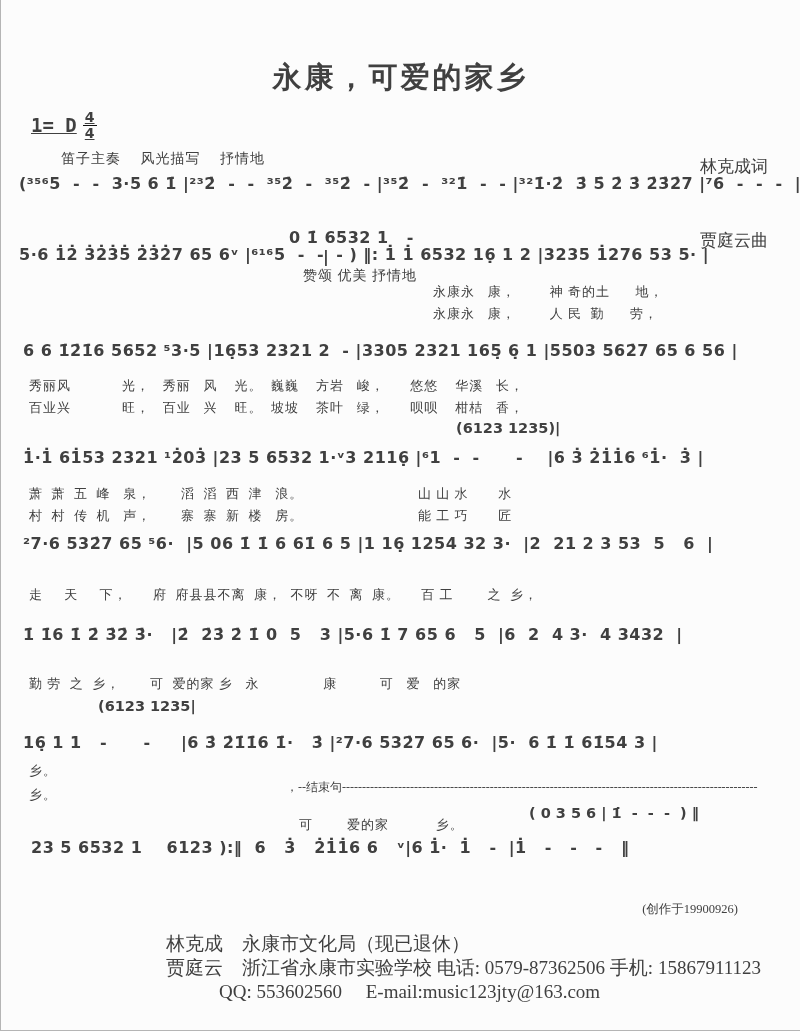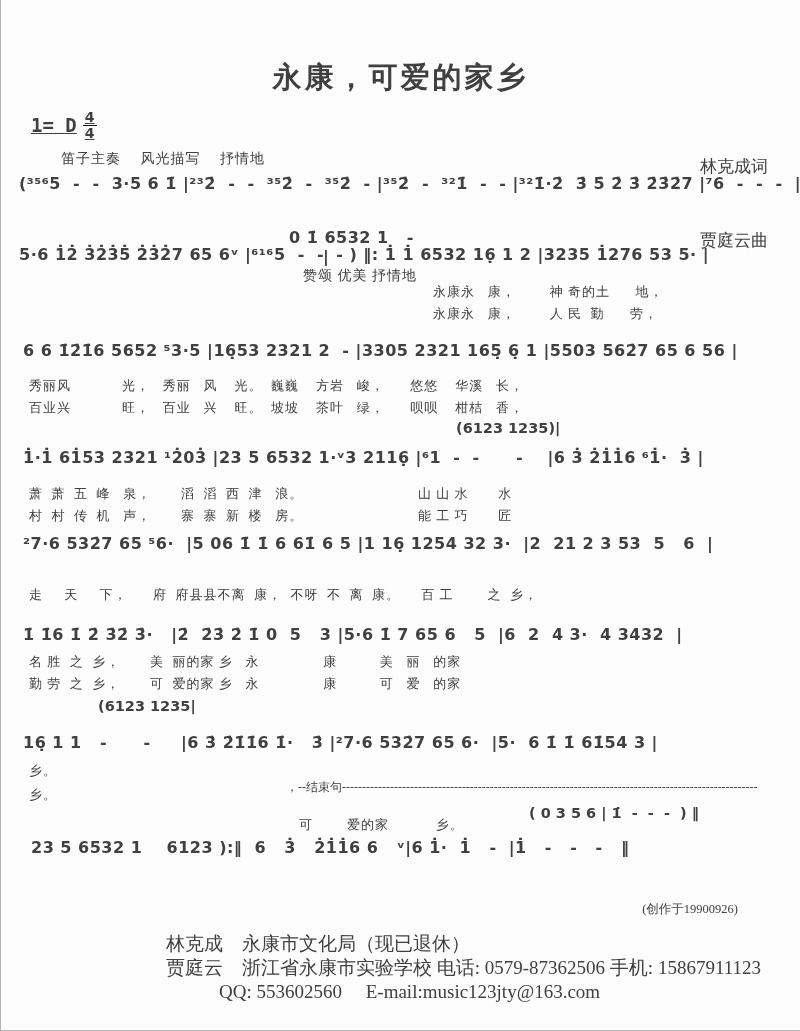--- a/index.html
+++ b/index.html
@@ -92,21 +92,20 @@
   <div class="abs pickup" style="top:396px;left:455px;margin-top:24px;">(6123 1235)|</div>
 
   <div class="abs notation" style="top:448px;left:22px;">1̇·1̇ 61̇53 2321 ¹2̇03̇ |23 5 6532 1·ᵛ3 2116̣ |⁶1  -  -      -    |6 3̇ 2̇1̇1̇6 ⁶1̇·  3̇ |</div>
   <div class="abs lyric" style="top:485px;left:28px;">萧  萧  五  峰   泉，       滔  滔  西  津   浪。                           山 山 水       水</div>
   <div class="abs lyric" style="top:507px;left:28px;">村  村  传  机   声，       寨  寨  新  楼   房。                           能 工 巧       匠</div>
 
   <div class="abs notation" style="top:534px;left:22px;">²7·6 532̇7 65 ⁵6·  |5 06 1̇ 1̇ 6 61̇ 6 5 |1 16̣ 1254 32 3·  |2  21 2 3 53  5   6  |</div>
   <div class="abs lyric" style="top:586px;left:28px;">走     天     下，      府  府县县不离  康，  不呀  不  离  康。     百 工        之  乡，</div>
 
   <div class="abs notation" style="top:625px;left:22px;">1̇ 1̇6 1̇ 2̇ 3̇2̇ 3̇·   |2̇  2̇3̇ 2̇ 1̇ 0  5   3 |5·6 1̇ 7 65 6   5  |6  2  4 3·  4 3432  |</div>
-  <div class="abs lyric" style="top:653px;left:28px;">名 胜  之  乡，       美  丽的家 乡   永               康          美   丽   的家</div>
   <div class="abs lyric" style="top:675px;left:28px;">勤 劳  之  乡，       可  爱的家 乡   永               康          可   爱   的家</div>
   <div class="abs pickup" style="top:698px;left:97px;">(6123 1235|</div>
 
   <div class="abs notation" style="top:733px;left:22px;">16̣ 1 1   -      -     |6 3̇ 2̇1̇1̇6 1̇·   3̇ |²7·6 532̇7 65 6·  |5·  6 1̇ 1̇ 61̇54 3 |</div>
   <div class="abs lyric" style="top:762px;left:28px;">乡。</div>
   <div class="abs lyric" style="top:786px;left:28px;">乡。</div>
   <div class="abs endmark" style="top:779px;left:285px;width:500px;overflow:hidden;">，--结束句--------------------------------------------------------------------------------------------------------</div>
   <div class="abs pickup" style="top:805px;left:528px;">( 0 3 5 6 | 1̇  -  -  -  ) ‖</div>
 
   <div class="abs notation" style="top:838px;left:30px;">23 5 6532 1    6123 ):‖  6   3̇   2̇1̇1̇6 6   ᵛ|6 1̇·  1̇   -  |1̇   -   -   -   ‖</div>

